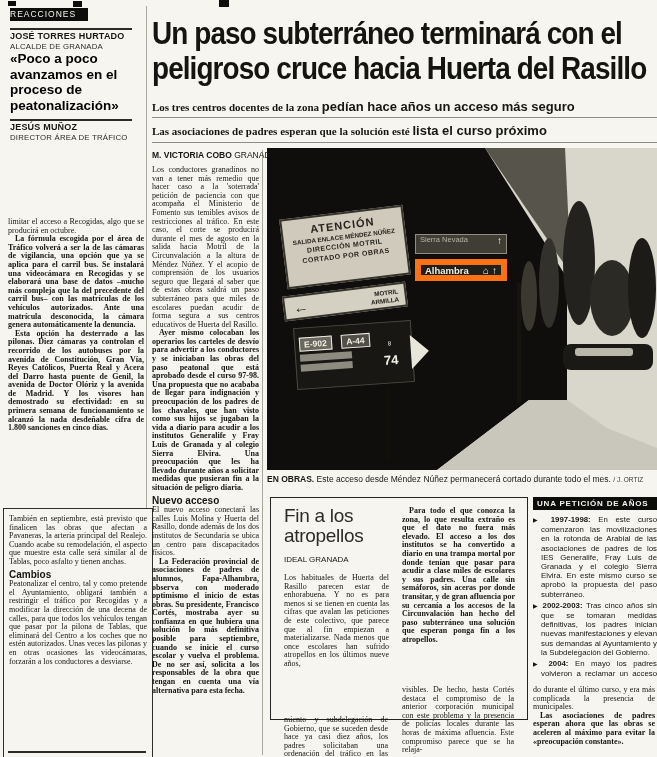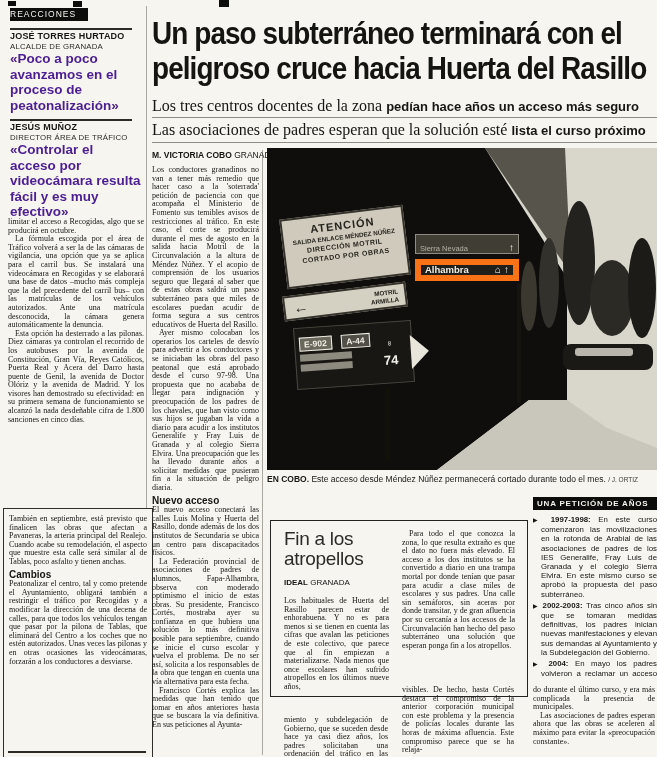--- a/index.html
+++ b/index.html
@@ -2,42 +2,42 @@
 <html><head>
 <meta charset="utf-8">
 <style>
   html,body{margin:0;padding:0;background:#e9e7e2;}
   #page{position:relative;width:657px;height:757px;background:#f6f5f0;color:#161613;
         font-family:"Liberation Serif",serif;overflow:hidden;}
   .abs{position:absolute;}
   .sans{font-family:"Liberation Sans",sans-serif;}
   .body-text{font-size:8px;line-height:8.6px;text-align:justify;overflow:hidden;}
   .body-text p{margin:0;}
-  .body-text p.ind{text-indent:7px;}
+  .body-text p.ind{text-indent:7px;font-weight:bold;}
   .rule-h{position:absolute;background:#8f8c84;height:1px;}
   .rule-dark{position:absolute;background:#2b2b27;}
   .vrule{position:absolute;width:1px;background:#aaa79e;}
   .mark{position:absolute;background:#0d0d0b;}
 
   
   #reactions-label{left:10px;top:8px;width:78px;height:13px;background:#0d0d0b;color:#f5f4ef;
      font-size:8.5px;font-weight:normal;letter-spacing:1px;line-height:13px;}
   .r-name{font-size:9px;font-weight:bold;letter-spacing:.2px;}
   .r-role{font-size:7.8px;letter-spacing:.2px;color:#2c2c28;}
-  .r-quote{font-size:13.5px;line-height:15.5px;font-weight:bold;color:#4c1d95;}
+  .r-quote{font-size:13.5px;line-height:15.5px;font-weight:bold;color:#000000;}
   #rail-box{left:3px;top:508px;width:138px;height:236px;border:1.5px solid #2e2e2a;padding:6px 5px;
      background:#f6f5f0;}
   .col-subhead{font-family:"Liberation Sans",sans-serif;font-size:10px;font-weight:bold;margin:4px 0 1px;}
 
   
   #headline{left:152px;top:16px;width:560px;transform:scaleX(.9);transform-origin:left top;
      font-family:"Liberation Sans",sans-serif;font-size:31px;line-height:35px;font-weight:600;
      letter-spacing:-1px;color:#141411;white-space:nowrap;}
   .deck{left:152px;width:505px;white-space:nowrap;overflow:hidden;}
-  .deck .rg{font-size:16px;}
+  .deck .rg{font-size:11px;font-weight:bold;}
   .deck .bd{font-family:"Liberation Sans",sans-serif;font-size:13px;font-weight:bold;}
   #byline{left:152px;top:150px;font-family:"Liberation Sans",sans-serif;font-size:8.5px;}
   #byline .au{font-weight:bold;}
 
   
   #photo{left:267px;top:148px;width:390px;height:322px;background:#d9d6cc;overflow:hidden;}
   #photo svg{position:absolute;left:0;top:0;}
   .sign{position:absolute;box-sizing:border-box;font-family:"Liberation Sans",sans-serif;}
   #attention-sign{left:16px;top:64px;width:124px;height:70px;background:#cfcabb;border:2px solid #35332c;
      transform:rotate(-7deg);text-align:center;color:#27251f;padding-top:5px;}
@@ -51,38 +51,38 @@
   #route-panel{left:28px;top:176px;width:118px;height:62px;background:#181713;border:1px solid #4a4840;
      transform:rotate(-4deg);color:#f1efe6;padding:5px 4px;}
   #route-panel .tip{position:absolute;right:-17px;top:14px;width:0;height:0;
      border-top:17px solid transparent;border-bottom:17px solid transparent;border-left:18px solid #e8e5da;}
   .shield{display:inline-block;border:1px solid #f1efe6;padding:0 4px;font-size:8.5px;font-weight:bold;line-height:12px;}
   #shield-e{background:#6a675d;margin-right:5px;}
   #shield-a{background:#504e46;}
   .gbar{height:7px;background:#8d8a7f;margin-top:3px;width:52px;}
   #route-num{position:absolute;right:14px;top:30px;font-size:13px;font-weight:bold;}
   #route-num-small{position:absolute;right:20px;top:18px;font-size:6px;}
-  .dir-sign{left:148px;width:104px;display:flex;align-items:flex-end;padding:0 4px;box-sizing:border-box;}
+  .dir-sign{left:148px;width:92px;display:flex;align-items:flex-start;padding:0 4px;box-sizing:border-box;}
   #dir-sign-1{top:86px;height:20px;background:#403d35;border:1px solid #8f8c82;color:#b5b2a6;font-size:7.5px;}
   #dir-sign-2{top:111px;height:22px;background:#211f1a;border:6px solid #f97316;color:#f0ede4;
      font-size:9.5px;font-weight:bold;}
   .dir-sign .lbl{flex:1;}
   .dir-sign .ic{color:#fff;font-weight:bold;font-size:10px;margin-left:3px;}
 
   #caption{left:267px;top:474px;width:390px;font-family:"Liberation Sans",sans-serif;font-size:8.5px;
      white-space:nowrap;overflow:hidden;color:#181815;}
   #caption .lead{font-weight:bold;}
   #caption .credit{font-size:6.5px;color:#3a3a35;}
 
   
-  #fin-box{left:270px;top:520px;width:258px;height:177px;border:1.5px solid #232321;box-sizing:border-box;}
+  #fin-box{left:270px;top:497px;width:258px;height:223px;border:1.5px solid #232321;box-sizing:border-box;}
   #fin-title{left:13px;top:8px;width:112px;font-family:"Liberation Sans",sans-serif;font-size:19px;
      line-height:20px;color:#2b2b27;letter-spacing:-.3px;}
   #fin-source{left:13px;top:57px;font-family:"Liberation Sans",sans-serif;font-size:8px;}
-  #fin-source .b{font-weight:bold;}
+  #fin-source .b{font-weight:normal;}
   #fin-col1{left:13px;top:76px;width:105px;height:94px;}
   #fin-col2{left:131px;top:9px;width:113px;height:160px;}
 
   
   #tl-label{left:533px;top:497px;width:124px;height:13px;background:#0c0c0a;color:#f4f3ee;
      font-family:"Liberation Sans",sans-serif;font-size:8px;font-weight:bold;letter-spacing:.8px;
      line-height:13px;padding-left:4px;box-sizing:border-box;}
   #tl-items{left:533px;top:515px;width:124px;height:163px;font-family:"Liberation Sans",sans-serif;
      font-size:7.8px;line-height:9.2px;text-align:justify;overflow:hidden;}
   .tl-item{padding-left:8px;text-indent:-8px;margin-bottom:2px;}
@@ -104,21 +104,20 @@
   <div class="abs sans" id="reactions-label">REACCIONES</div>
 
   <div class="rule-dark" style="left:10px;top:28px;width:122px;height:1.5px;"></div>
   <div class="abs sans r-name" style="left:10px;top:31px;">JOSÉ TORRES HURTADO</div>
   <div class="abs sans r-role" style="left:10px;top:41.5px;">ALCALDE DE GRANADA</div>
   <div class="abs sans r-quote" style="left:10px;top:51px;width:130px;">«Poco a poco avanzamos en el proceso de peatonalización»</div>
 
   <div class="rule-dark" style="left:10px;top:119px;width:122px;height:1.5px;"></div>
   <div class="abs sans r-name" style="left:10px;top:122px;">JESÚS MUÑOZ</div>
   <div class="abs sans r-role" style="left:10px;top:132.5px;">DIRECTOR ÁREA DE TRÁFICO</div>
-  <div class="abs sans r-quote" style="left:10px;top:142px;width:132px;">«Controlar el acceso por videocámara resulta fácil y es muy efectivo»</div>
 
   <div class="abs body-text" style="left:8px;top:218px;width:136px;height:284px;">
     <p>limitar el acceso a Recogidas, algo que se producirá en octubre.</p>
     <p class="ind">La fórmula escogida por el área de Tráfico volverá a ser la de las cámaras de vigilancia, una opción que ya se aplica para el carril bus. Se instalará una videocámara en Recogidas y se elaborará una base de datos –mucho más compleja que la del precedente del carril bus– con las matrículas de los vehículos autorizados. Ante una matrícula desconocida, la cámara genera automáticamente la denuncia.</p>
     <p class="ind">Esta opción ha desterrado a las pilonas. Diez cámaras ya controlan el recorrido de los autobuses por la avenida de Constitución, Gran Vía, Reyes Católicos, Puerta Real y Acera del Darro hasta puente de Genil, la avenida de Doctor Olóriz y la avenida de Madrid. Y los visores han demostrado su efectividad: en su primera semana de funcionamiento se alcanzó la nada desdeñable cifra de 1.800 sanciones en cinco días.</p>
   </div>
 
   <div class="abs body-text" id="rail-box">
     <p>También en septiembre, está previsto que finalicen las obras que afectan a Pavaneras, la arteria principal del Realejo. Cuando acabe su remodelación, el aspecto que muestre esta calle será similar al de Tablas, poco asfalto y tienen anchas.</p>
     <div class="col-subhead">Cambios</div>
@@ -145,21 +144,20 @@
   <div class="abs" id="byline">
     <span class="au">M. VICTORIA COBO</span><span> GRANADA</span>
   </div>
 
   <div class="abs body-text" style="left:152px;top:166px;width:107px;height:590px;">
     <p>Los conductores granadinos no van a tener más remedio que hacer caso a la 'soterrada' petición de paciencia con que acompaña el Ministerio de Fomento sus temibles avisos de restricciones al tráfico. En este caso, el corte se producirá durante el mes de agosto en la salida hacia Motril de la Circunvalación a la altura de Méndez Núñez. Y el acopio de comprensión de los usuarios seguro que llegará al saber que de estas obras saldrá un paso subterráneo para que miles de escolares puedan acudir de forma segura a sus centros educativos de Huerta del Rasillo.</p>
     <p class="ind">Ayer mismo colocaban los operarios los carteles de desvío para advertir a los conductores y se iniciaban las obras del paso peatonal que está aprobado desde el curso 97-98. Una propuesta que no acababa de llegar para indignación y preocupación de los padres de los chavales, que han visto como sus hijos se jugaban la vida a diario para acudir a los institutos Generalife y Fray Luis de Granada y al colegio Sierra Elvira. Una preocupación que les ha llevado durante años a solicitar medidas que pusieran fin a la situación de peligro diaria.</p>
     <div class="col-subhead">Nuevo acceso</div>
     <p>El nuevo acceso conectará las calles Luis Molina y Huerta del Rasillo, donde además de los dos institutos de Secundaria se ubica un centro para discapacitados físicos.</p>
     <p class="ind">La Federación provincial de asociaciones de padres de alumnos, Fapa-Alhambra, observa con moderado optimismo el inicio de estas obras. Su presidente, Francisco Cortés, mostraba ayer su confianza en que hubiera una solución lo más definitiva posible para septiembre, cuando se inicie el curso escolar y vuelva el problema. De no ser así, solicita a los responsables de la obra que tengan en cuenta una vía alternativa para esta fecha.</p>
-    <p class="ind">Francisco Cortés explica las medidas que han tenido que tomar en años anteriores hasta que se buscara la vía definitiva. En sus peticiones al Ayunta-</p>
   </div>
 
   <div class="abs" id="photo">
     <svg width="390" height="322">
       <rect x="0" y="0" width="390" height="322" fill="#d9d6cc"></rect>
       <polygon points="218,0 298,0 304,126" fill="#57544b"></polygon>
       <polygon points="0,0 218,0 300,130 300,252 262,252 170,322 0,322" fill="#0f0e0c"></polygon>
       <ellipse cx="312" cy="115" rx="16" ry="62" fill="#23221e"></ellipse>
       <ellipse cx="282" cy="135" rx="10" ry="45" fill="#33312b"></ellipse>
       <ellipse cx="262" cy="148" rx="8" ry="35" fill="#3a382f"></ellipse>
@@ -202,21 +200,21 @@
       <span class="ic">↑</span>
     </div>
     <div class="sign dir-sign" id="dir-sign-2">
       <span class="lbl">Alhambra</span>
       <span class="ic">⌂</span>
       <span class="ic">↑</span>
     </div>
   </div>
 
   <div class="abs" id="caption">
-    <span class="lead">EN COBO.</span><span> Este acceso desde Méndez Núñez permanecerá cortado durante todo el mes. </span><span class="credit">/ J. ORTIZ</span>
+    <span class="lead">EN OBRAS.</span><span> Este acceso desde Méndez Núñez permanecerá cortado durante todo el mes. </span><span class="credit">/ J. ORTIZ</span>
   </div>
 
   <div class="abs" id="fin-box">
     <div class="abs" id="fin-title">Fin a los atropellos</div>
     <div class="abs" id="fin-source">
       <span class="b">IDEAL</span><span> GRANADA</span>
     </div>
     <div class="abs body-text" id="fin-col1">
       <p>Los habituales de Huerta del Rasillo parecen estar de enhorabuena. Y no es para menos si se tienen en cuenta las cifras que avalan las peticiones de este colectivo, que parece que al fin empiezan a materializarse. Nada menos que once escolares han sufrido atropellos en los últimos nueve años,</p>
     </div>

